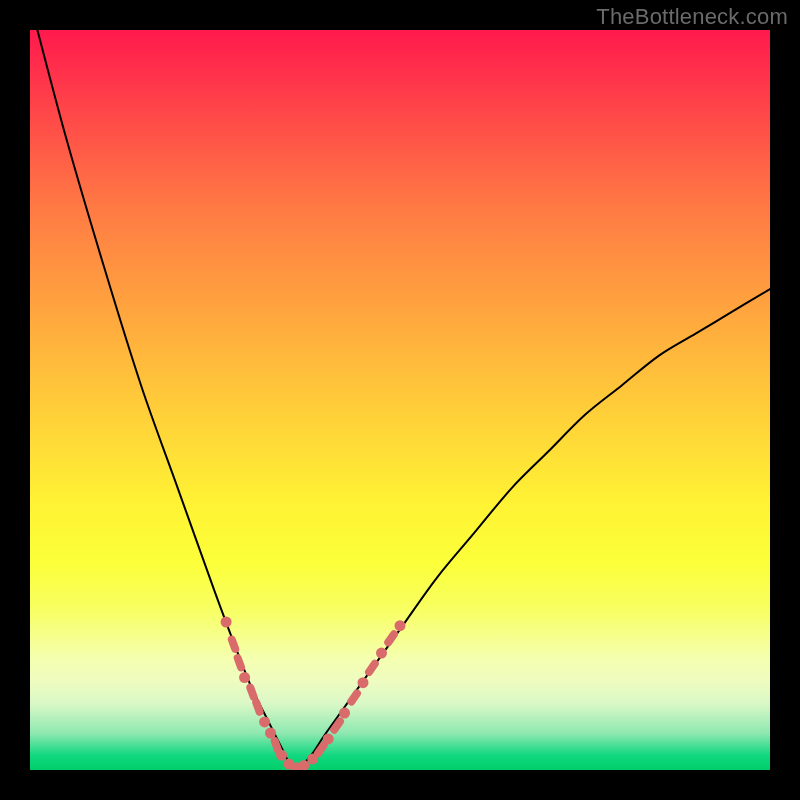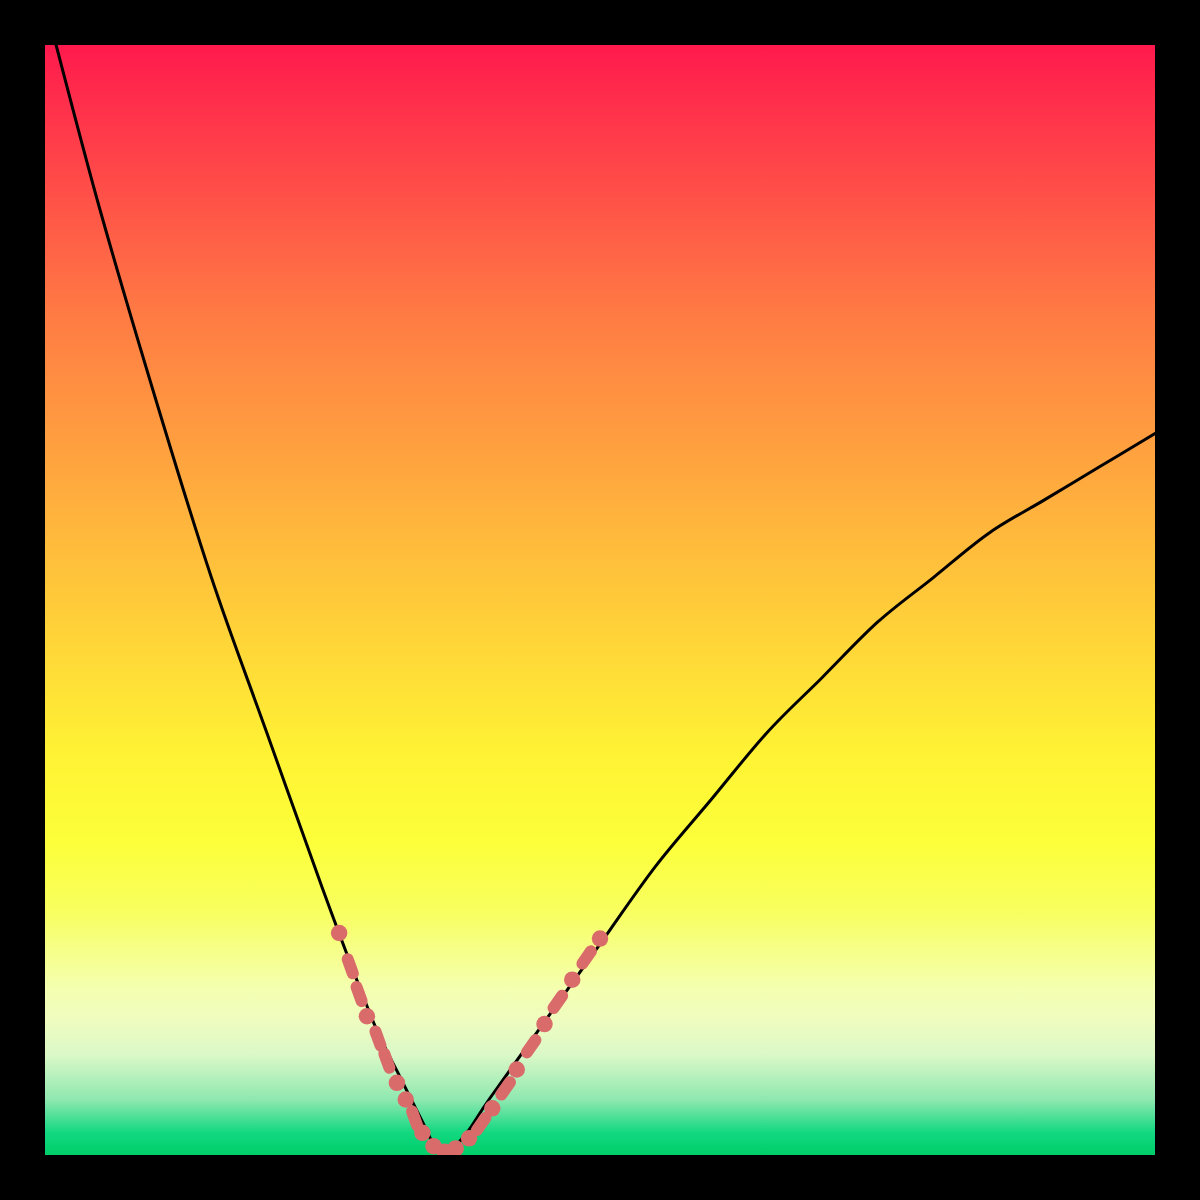--- a/index.html
+++ b/index.html
@@ -74,20 +74,21 @@
   }
   .marker {
     fill: #d96b6b;
     stroke: none;
   }
 </style>
 </head>
 <body>
 
 <div class="frame">
+  <div class="watermark">TheBottleneck.com</div>
 
   <div class="plot-area">
     <div class="gradient-bg"></div>
 
     <svg class="curve" viewBox="0 0 740 740">
       <path class="curve-path" id="curvePath" d="M 7.4 0.0 C 12.3 18.5, 25.9 71.5, 37.0 111.0 C 48.1 150.5, 61.7 196.1, 74.0 236.8 C 86.3 277.5, 98.7 318.2, 111.0 355.2 C 123.3 392.2, 135.7 424.3, 148.0 458.8 C 160.3 493.3, 175.1 535.3, 185.0 562.4 C 194.9 589.5, 201.0 605.6, 207.2 621.6 C 213.4 637.6, 217.1 647.5, 222.0 658.6 C 226.9 669.7, 231.9 678.3, 236.8 688.2 C 241.7 698.1, 247.9 710.4, 251.6 717.8 C 255.3 725.2, 256.5 728.9, 259.0 732.6 C 261.5 736.3, 262.7 741.2, 266.4 740.0 C 270.1 738.8, 276.3 731.4, 281.2 725.2 C 286.1 719.0, 287.4 715.3, 296.0 703.0 C 304.6 690.7, 320.7 668.5, 333.0 651.2 C 345.3 633.9, 357.7 616.7, 370.0 599.4 C 382.3 582.1, 394.7 563.6, 407.0 547.6 C 419.3 531.6, 431.7 518.0, 444.0 503.2 C 456.3 488.4, 468.7 472.4, 481.0 458.8 C 493.3 445.2, 505.7 434.1, 518.0 421.8 C 530.3 409.5, 542.7 395.9, 555.0 384.8 C 567.3 373.7, 579.7 365.1, 592.0 355.2 C 604.3 345.3, 616.7 334.2, 629.0 325.6 C 641.3 317.0, 653.7 310.8, 666.0 303.4 C 678.3 296.0, 690.7 288.6, 703.0 281.2 C 715.3 273.8, 733.8 262.7, 740.0 259.0"></path>
       <g id="markersGroup">
           <circle cx="196.1" cy="592.0" r="5.5" class="marker"></circle>
           <rect x="-9.0" y="-4.0" width="18" height="8" rx="4" class="marker" transform="translate(203.5 614.2) rotate(70)"></rect>
           <rect x="-9.0" y="-4.0" width="18" height="8" rx="4" class="marker" transform="translate(209.4 632.7) rotate(70)"></rect>

